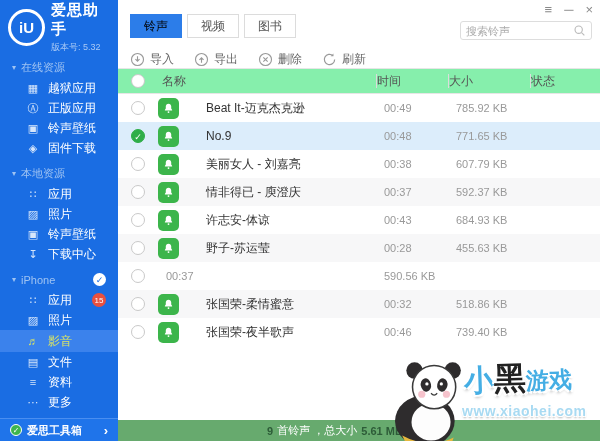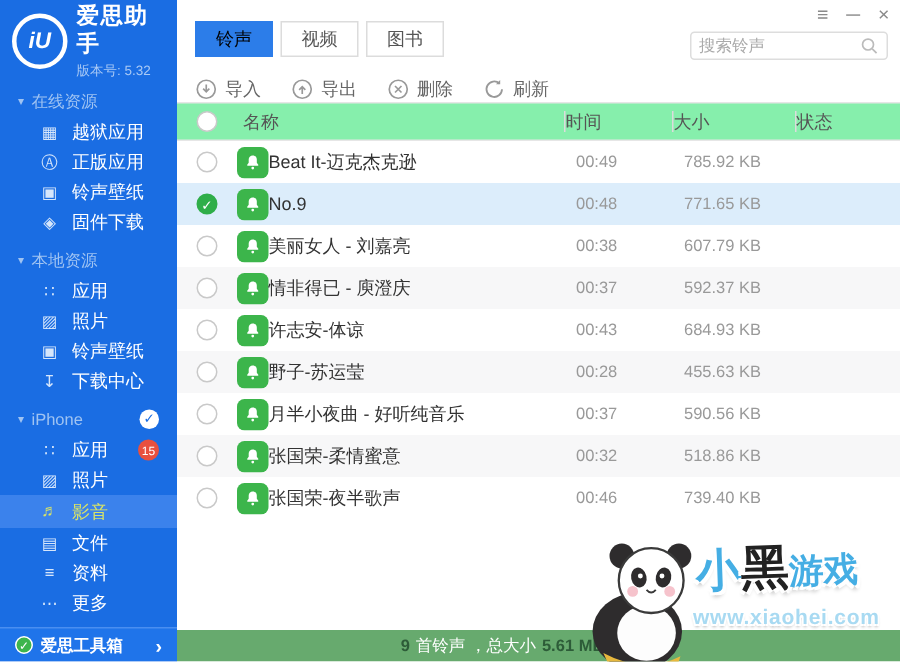--- a/index.html
+++ b/index.html
@@ -4,21 +4,21 @@
 <style>
   * { margin:0; padding:0; box-sizing:border-box; }
   html,body { width:600px; height:441px; overflow:hidden; }
   body { font-family:"Liberation Sans","DejaVu Sans",sans-serif; font-size:12px; background:#fff; position:relative; }
   .app { position:absolute; inset:0; }
 
   
   .sidebar { position:absolute; left:0; top:0; width:118px; height:441px; background:#1a6de3; overflow:hidden; }
   .logo { display:flex; align-items:center; padding:9px 6px 6px 8px; gap:6px; height:52px; }
   .logo-circle { width:37px; height:37px; min-width:37px; border:3px solid #fff; border-radius:50%; color:#fff;
-    display:flex; align-items:center; justify-content:center; font-weight:bold; font-style:italic; font-size:15px; }
+    display:flex; align-items:center; justify-content:center; font-weight:bold; font-size:15px; }
   .logo-title { color:#fff; font-weight:bold; font-size:15px; letter-spacing:1px; }
   .logo-version { color:#a9c9f5; font-size:9px; margin-top:2px; }
   .section { margin-top:5px; }
   .section-header { color:#9fc3f2; font-size:11px; height:21px; display:flex; align-items:center; padding-left:12px; gap:5px; position:relative; }
   .section-arrow { font-size:8px; }
   .side-item { position:relative; display:flex; align-items:center; height:20px; padding-left:26px; gap:8px; color:#fff; font-size:12px; cursor:default; }
   .side-item .sicon { width:14px; text-align:center; font-size:11px; color:#d6e6fb; }
   .side-item.selected { background:#3b82ec; height:22px; color:#d9e465; }
   .side-item.selected .sicon { color:#d9e465; }
   .badge-check { position:absolute; right:12px; width:13px; height:13px; background:#fff; border-radius:50%;
@@ -50,21 +50,21 @@
   .table { position:absolute; top:68px; left:0; right:0; }
   .grid { display:grid; grid-template-columns:40px 1fr 72px 82px 70px; align-items:center; }
   .thead { height:26px; background:#86efac; border-top:1px solid #e6e6e6; border-bottom:1px solid #e6e6e6; color:#555; }
   .thead .hname { padding-left:4px; }
   .thead .hcol { border-left:1px solid #dcdcdc; padding-left:0; height:14px; line-height:14px; }
   .cb { width:14px; height:14px; border:1px solid #c9c9c9; border-radius:50%; background:#fff; margin-left:13px; display:block; }
   .cb.checked { background:#2fae49; border-color:#2fae49; color:#fff; font-size:9px; text-align:center; line-height:14px; }
   .trow { height:28px; background:#fff; }
   .trow.alt { background:#f7f7f8; }
   .trow.sel { background:#dcedfb; }
-  .cell-name { display:flex; align-items:center; gap:0; color:#333; overflow:hidden; white-space:nowrap; }
+  .cell-name { display:flex; align-items:center; gap:27px; color:#333; overflow:hidden; white-space:nowrap; }
   .bell { width:21px; height:21px; min-width:21px; background:#3cb54b; border-radius:5px; display:flex; align-items:center; justify-content:center; }
   .cell-dim { color:#999; font-size:11px; padding-left:8px; }
 
   
   .statusbar { position:absolute; left:0; right:0; bottom:0; height:21px; background:#67aa6e; color:#fff; font-size:11px;
     display:flex; align-items:center; justify-content:center; gap:4px; }
   .statusbar b { color:#2d5c38; }
 
   
   .watermark { position:absolute; right:0; bottom:0; width:208px; height:92px; pointer-events:none; }
@@ -330,29 +330,20 @@
             </span>
             <span>野子-苏运莹</span>
           </div>
         <div class="cell-dim">00:28</div>
         <div class="cell-dim">455.63 KB</div>
         <div class="cell-dim"></div>
       </div>
 
       <div class="trow grid">
         <span class="cb"></span>
-        <div class="cell-name">
-            <span class="bell">
-              <svg width="13" height="13" viewBox="0 0 24 24">
-                <path fill="#fff" d="M12 3c-3 0-5 2.2-5 5v4l-1.8 2.6c-.3.4 0 1 .5 1h12.6c.5 0 .8-.6.5-1L17 12V8c0-2.8-2-5-5-5z"></path>
-                <circle cx="12" cy="18.6" r="1.7" fill="#fff"></circle>
-              </svg>
-            </span>
-            <span>月半小夜曲 - 好听纯音乐</span>
-          </div>
         <div class="cell-dim">00:37</div>
         <div class="cell-dim">590.56 KB</div>
         <div class="cell-dim"></div>
       </div>
 
       <div class="trow alt grid">
         <span class="cb"></span>
         <div class="cell-name">
             <span class="bell">
               <svg width="13" height="13" viewBox="0 0 24 24">

